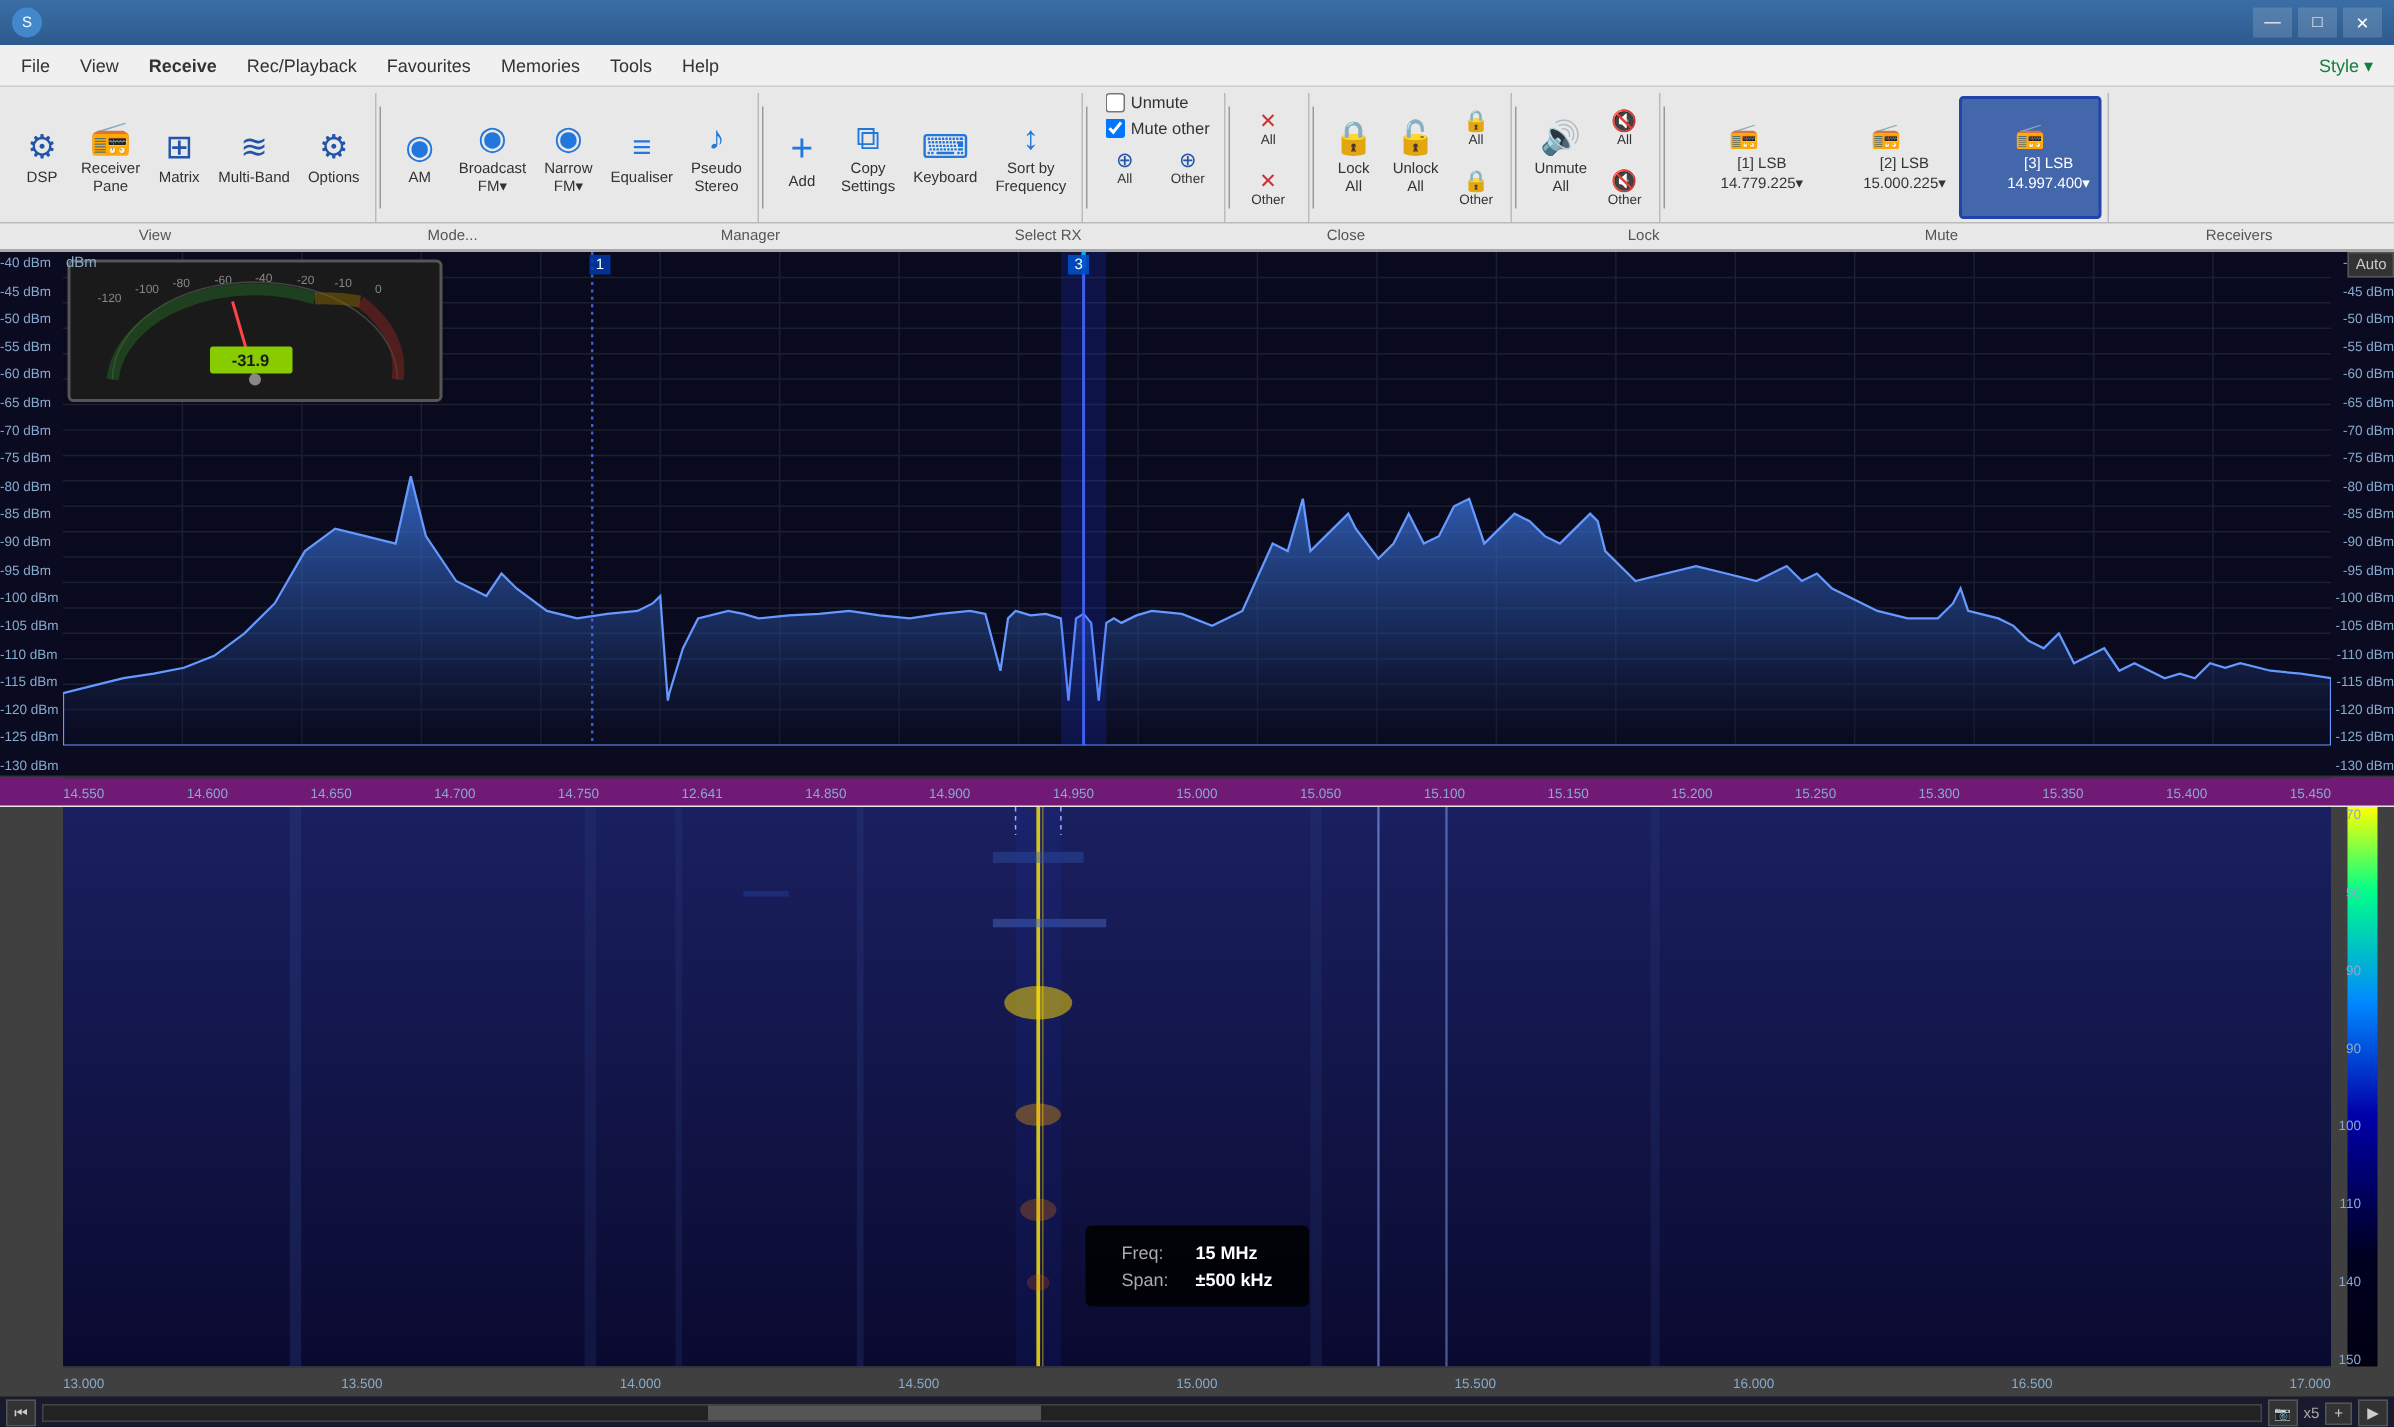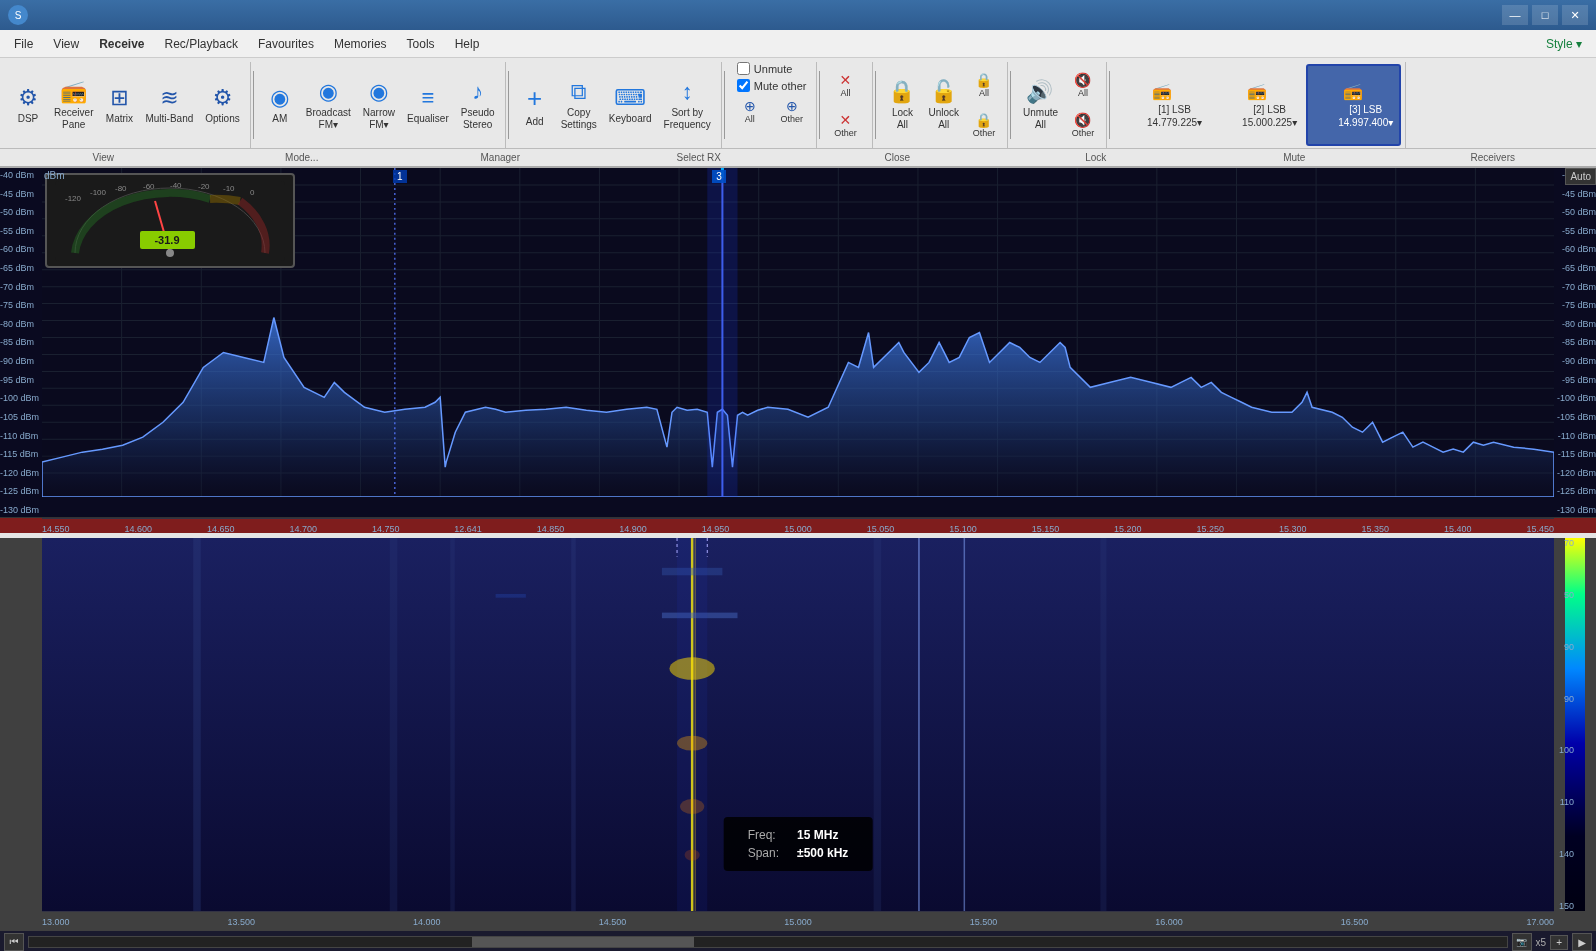--- a/index.html
+++ b/index.html
@@ -226,23 +226,23 @@
       position: absolute;
       left: 42px;
       right: 42px;
       top: 0;
       bottom: 20px;
     }
 
     
     #freq-axis {
       height: 20px;
-      background: #7f1d1d;
+      background: #701a75;
       position: relative;
-      border-bottom: 5px solid #e5e5e5;
+      border-bottom: 1px solid #e5e5e5;
     }
 
     #freq-axis-inner {
       position: absolute;
       left: 42px;
       right: 42px;
       top: 0;
       height: 20px;
       display: flex;
       align-items: center;

